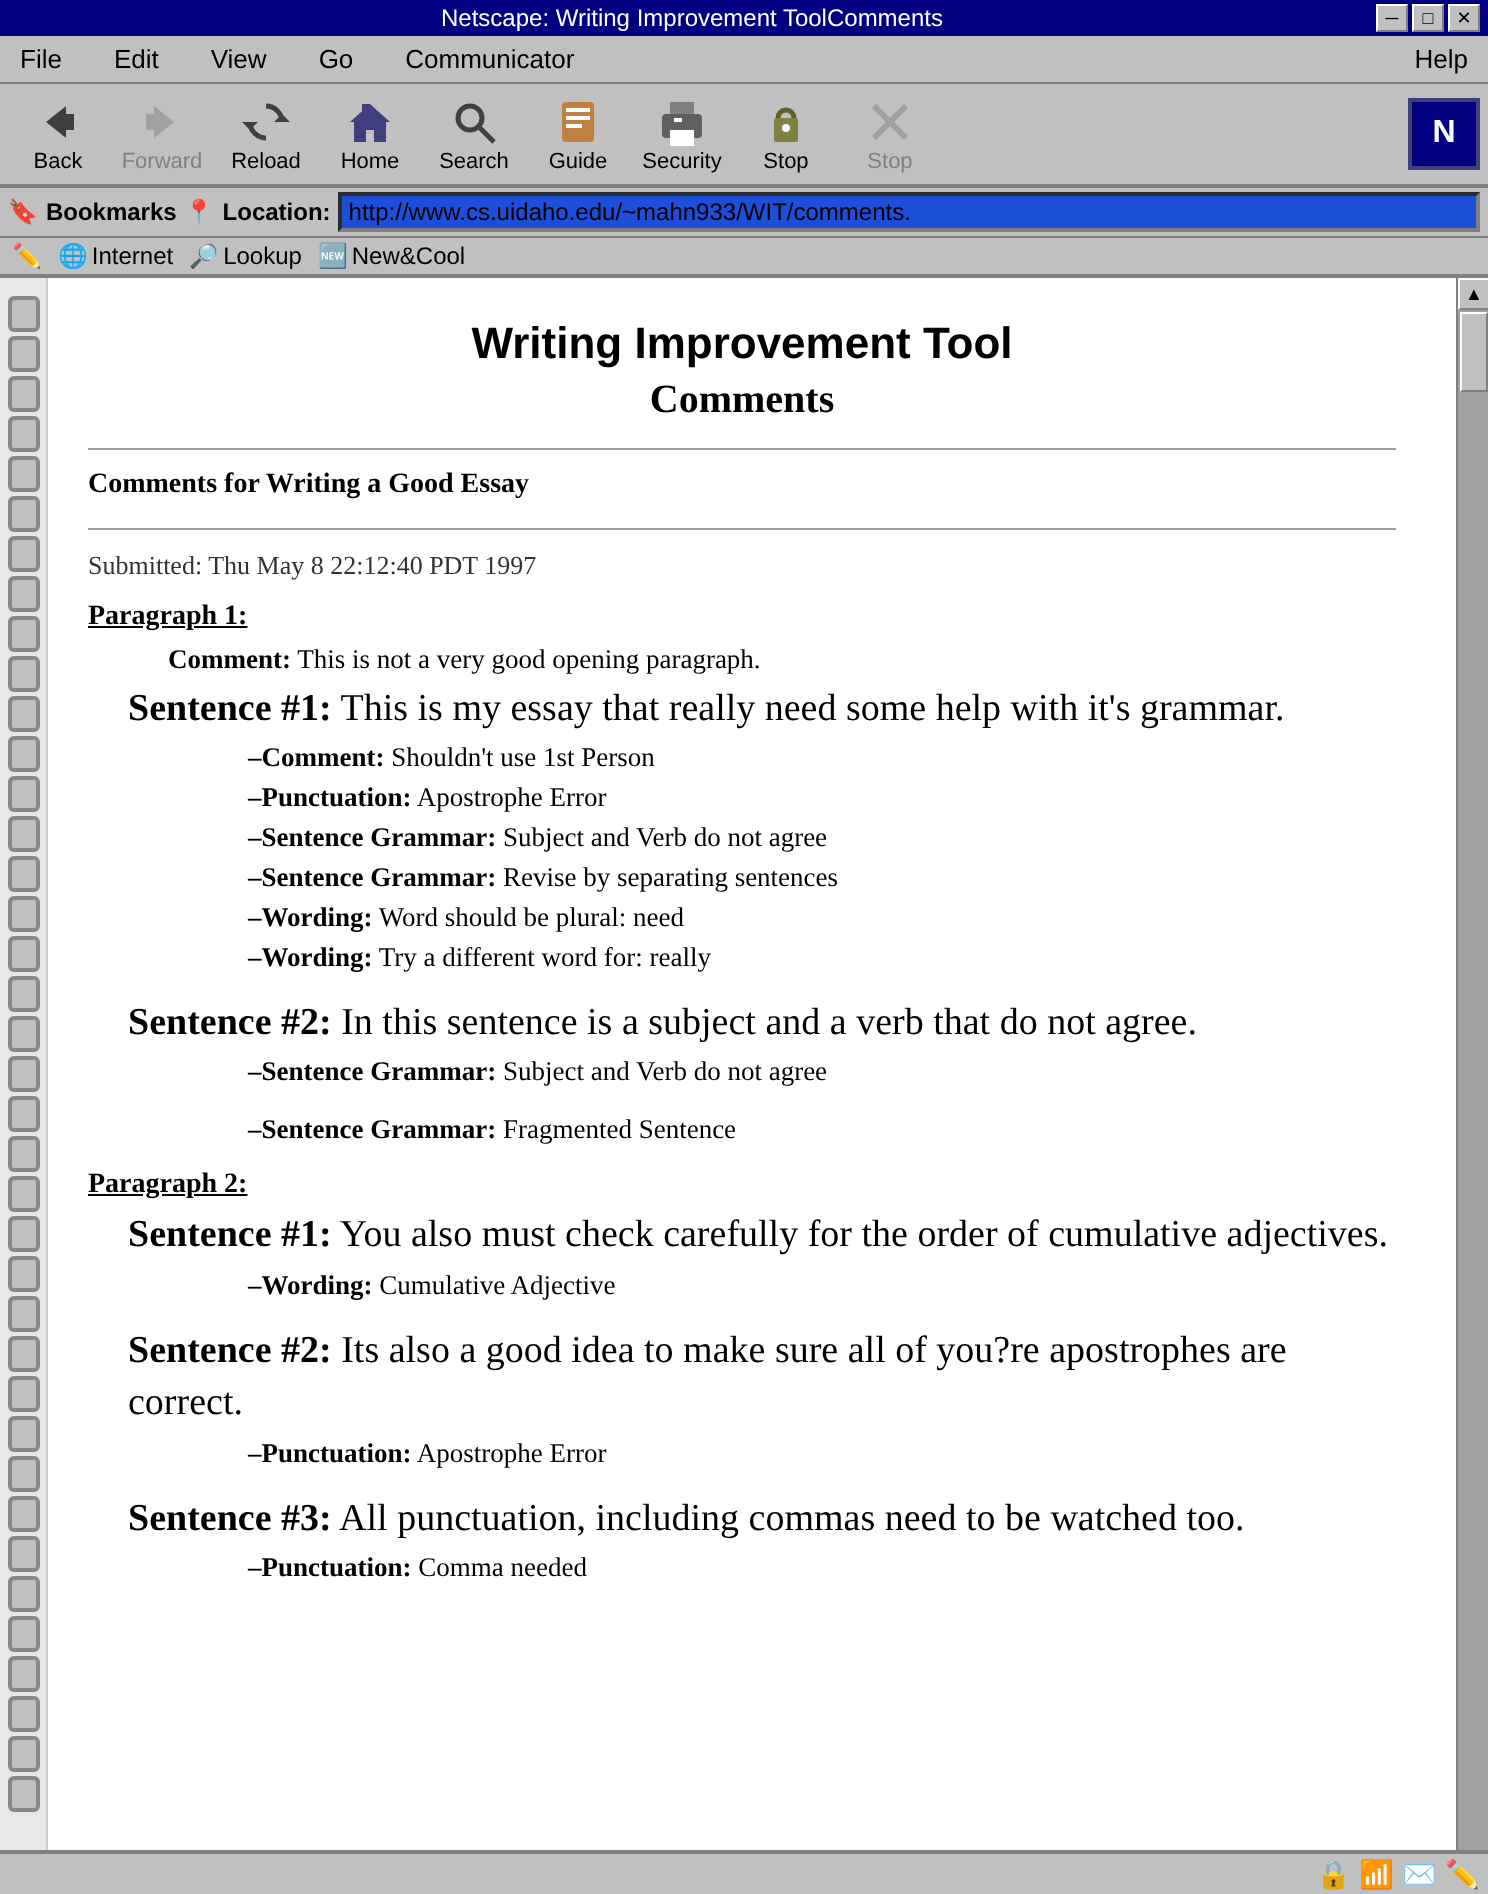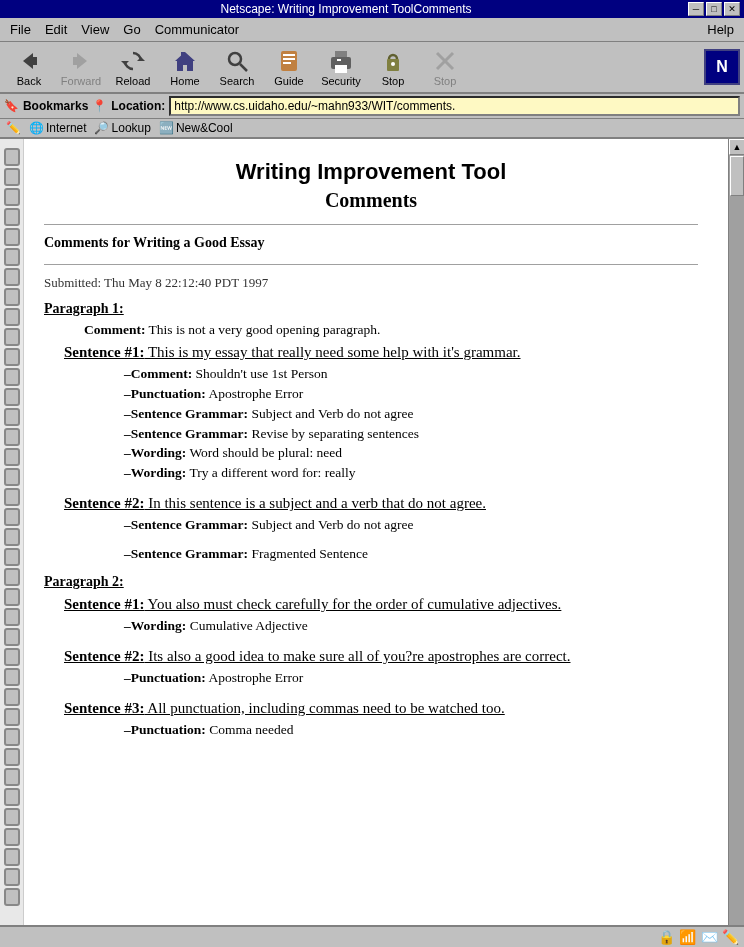--- a/index.html
+++ b/index.html
@@ -31,21 +31,21 @@
 
     
     .menu-bar {
       background: #c0c0c0;
       display: flex;
       align-items: center;
       padding: 2px 4px;
       border-bottom: 1px solid #808080;
       justify-content: space-between;
     }
-    .menu-items { display: flex; gap: 2px; }
+    .menu-items { display: flex; gap: 14px; }
     .menu-item {
       padding: 2px 6px;
       font-size: 13px;
       cursor: pointer;
     }
     .menu-help { padding: 2px 6px; font-size: 13px; }
 
     
     .toolbar {
       background: #c0c0c0;
@@ -86,21 +86,21 @@
       align-items: center;
       padding: 2px 4px;
       gap: 4px;
       border-bottom: 1px solid #808080;
     }
     .bookmark-icon { font-size: 12px; }
     .location-label { font-size: 12px; font-weight: bold; }
     .location-input {
       flex: 1;
       border: 2px inset #808080;
-      background: #fef9c3;
+      background: #1d4ed8;
       padding: 1px 3px;
       font-size: 12px;
       font-family: Arial, sans-serif;
     }
 
     
     .personal-bar {
       background: #c0c0c0;
       display: flex;
       align-items: center;
@@ -215,24 +215,23 @@
       font-family: Times New Roman, serif;
       font-size: 13.5px;
       margin-left: 40px;
       margin-bottom: 2px;
       line-height: 1.4;
     }
     .comment-line .label { font-weight: bold; }
     .sentence-block { margin-bottom: 10px; margin-left: 20px; }
     .sentence-line {
       font-family: Times New Roman, serif;
-      font-size: 15px;
+      font-size: 19px;
       margin-bottom: 2px;
       line-height: 1.4;
-      text-decoration: underline;
     }
     .sentence-line .label { font-weight: bold; }
     .sub-comment {
       font-family: Times New Roman, serif;
       font-size: 13.5px;
       margin-left: 60px;
       margin-bottom: 1px;
       line-height: 1.4;
     }
     .sub-comment .label { font-weight: bold; }

